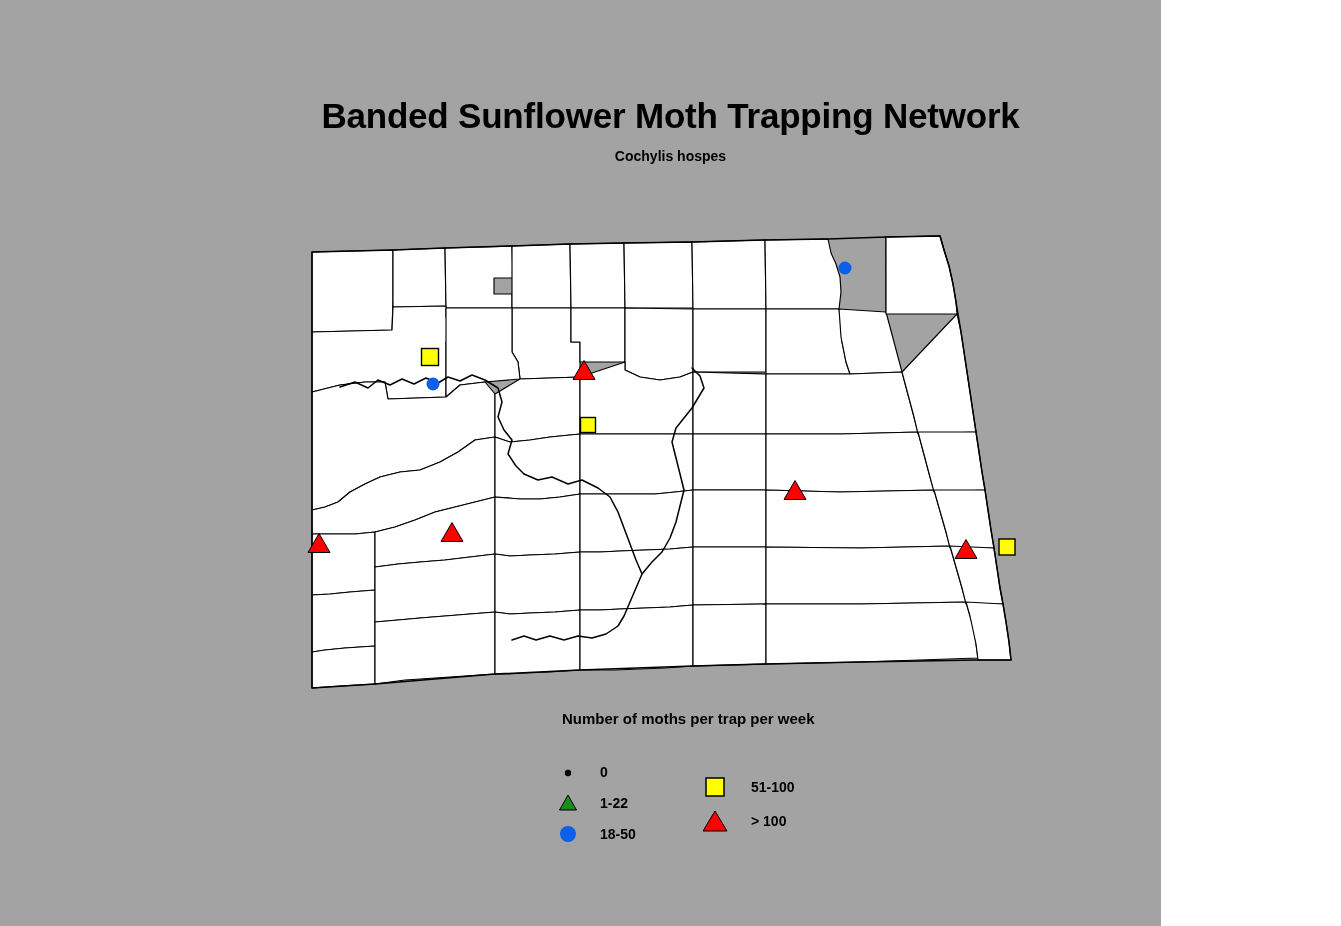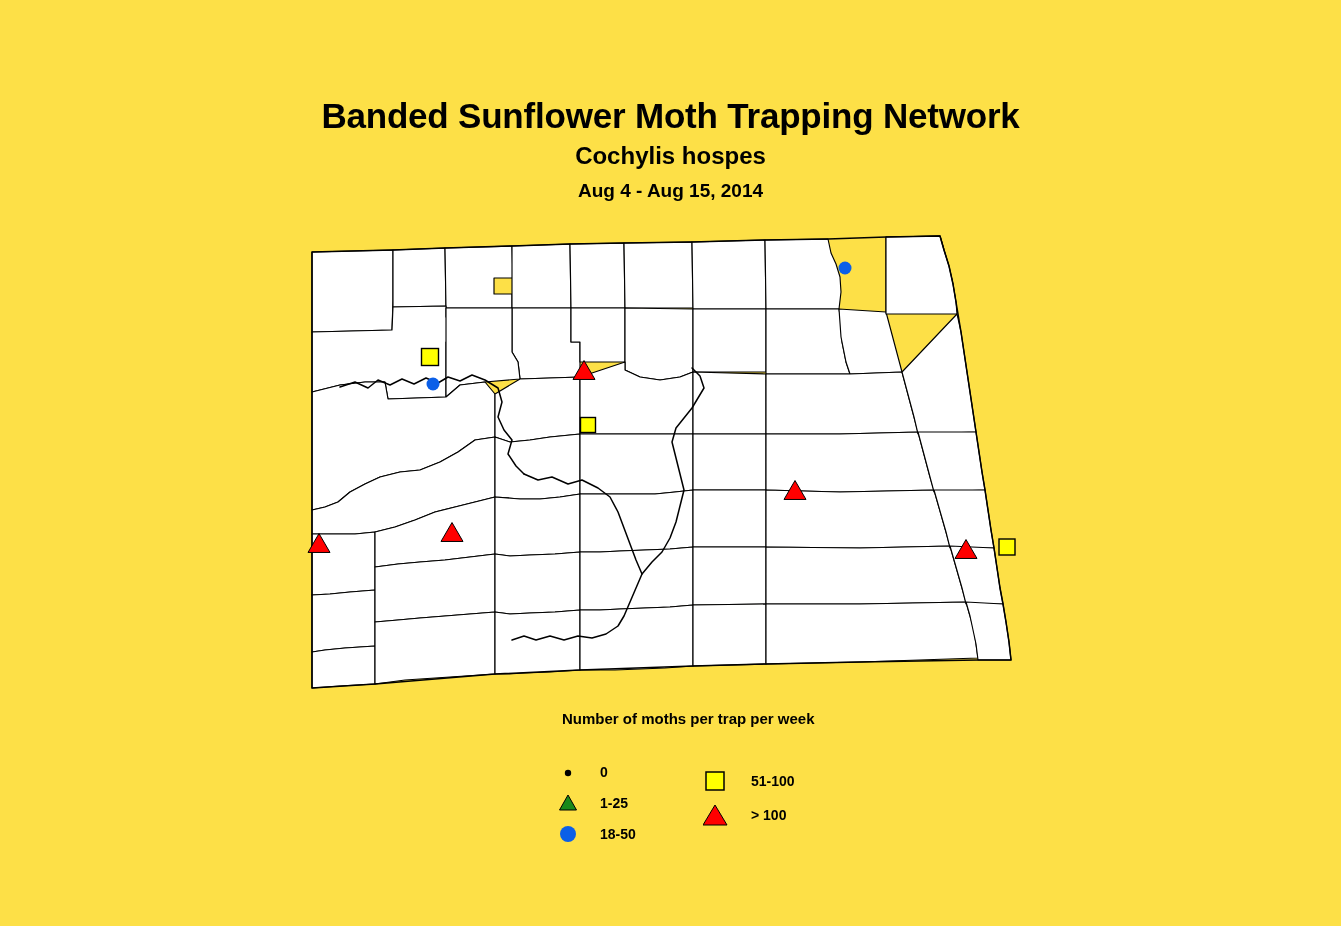--- a/index.html
+++ b/index.html
@@ -10,42 +10,42 @@
   body {
     width: 1341px;
     height: 926px;
     font-family: "Liberation Sans", sans-serif;
     color: #000000;
     overflow: hidden;
     position: relative;
   }
   #page {
     position: relative;
-    width: 1341px;
+    width: 1161px;
     height: 926px;
-    background: #fde047;
+    background: #a3a3a3;
   }
 
   
   .title-block {
     position: absolute;
     left: 0;
     top: 95px;
     width: 1341px;
     text-align: center;
   }
   .main-title {
     font-size: 35px;
     font-weight: bold;
     letter-spacing: -0.2px;
     line-height: 42px;
     margin: 0 0 6px 0;
   }
   .species-title {
-    font-size: 24px;
+    font-size: 14px;
     font-weight: bold;
     line-height: 26px;
     margin: 0 0 10px 0;
   }
   .date-title {
     font-size: 19px;
     font-weight: bold;
     line-height: 24px;
     margin: 0;
   }
@@ -107,21 +107,21 @@
     left: 22px;
     top: 4px;
     font-size: 15px;
     font-weight: bold;
     white-space: nowrap;
   }
   .legend-col {
     position: absolute;
   }
   #legend-col-left { left: 18px; top: 50px; }
-  #legend-col-right { left: 163px; top: 58px; }
+  #legend-col-right { left: 163px; top: 64px; }
   .legend-row {
     position: relative;
     height: 31px;
     display: flex;
     align-items: center;
   }
   .legend-swatch {
     width: 32px;
     height: 26px;
     position: relative;
@@ -138,21 +138,20 @@
   #legend-col-right .legend-label { margin-left: 16px; }
 </style>
 </head>
 <body>
 
 <div id="page">
 
   <div class="title-block">
     <div class="main-title">Banded Sunflower Moth Trapping Network</div>
     <div class="species-title">Cochylis hospes</div>
-    <div class="date-title">Aug 4 - Aug 15, 2014</div>
   </div>
 
   <div id="map-wrap">
     <svg id="nd-map" viewBox="0 0 790 480" xmlns="http://www.w3.org/2000/svg">
 
       <g>
 
         <path class="county-path" d="M32,30 L113,28 L113,78 L112,108 L32,110 Z"></path>
 
         <path class="county-path" d="M113,28 L165,26 L166,84 L113,85 Z"></path>
@@ -278,21 +277,21 @@
           </svg>
         </span>
         <span class="legend-label">0</span>
       </div>
       <div class="legend-row">
         <span class="legend-swatch">
           <svg width="32" height="26" viewBox="0 0 32 26">
             <polygon points="10,5 18.5,20 1.5,20" fill="#1a8a1a" stroke="#000000" stroke-width="1"></polygon>
           </svg>
         </span>
-        <span class="legend-label">1-25</span>
+        <span class="legend-label">1-22</span>
       </div>
       <div class="legend-row">
         <span class="legend-swatch">
           <svg width="32" height="26" viewBox="0 0 32 26">
             <circle cx="10" cy="13" r="8" fill="#0b5fe8"></circle>
           </svg>
         </span>
         <span class="legend-label">18-50</span>
       </div>
     </div>

